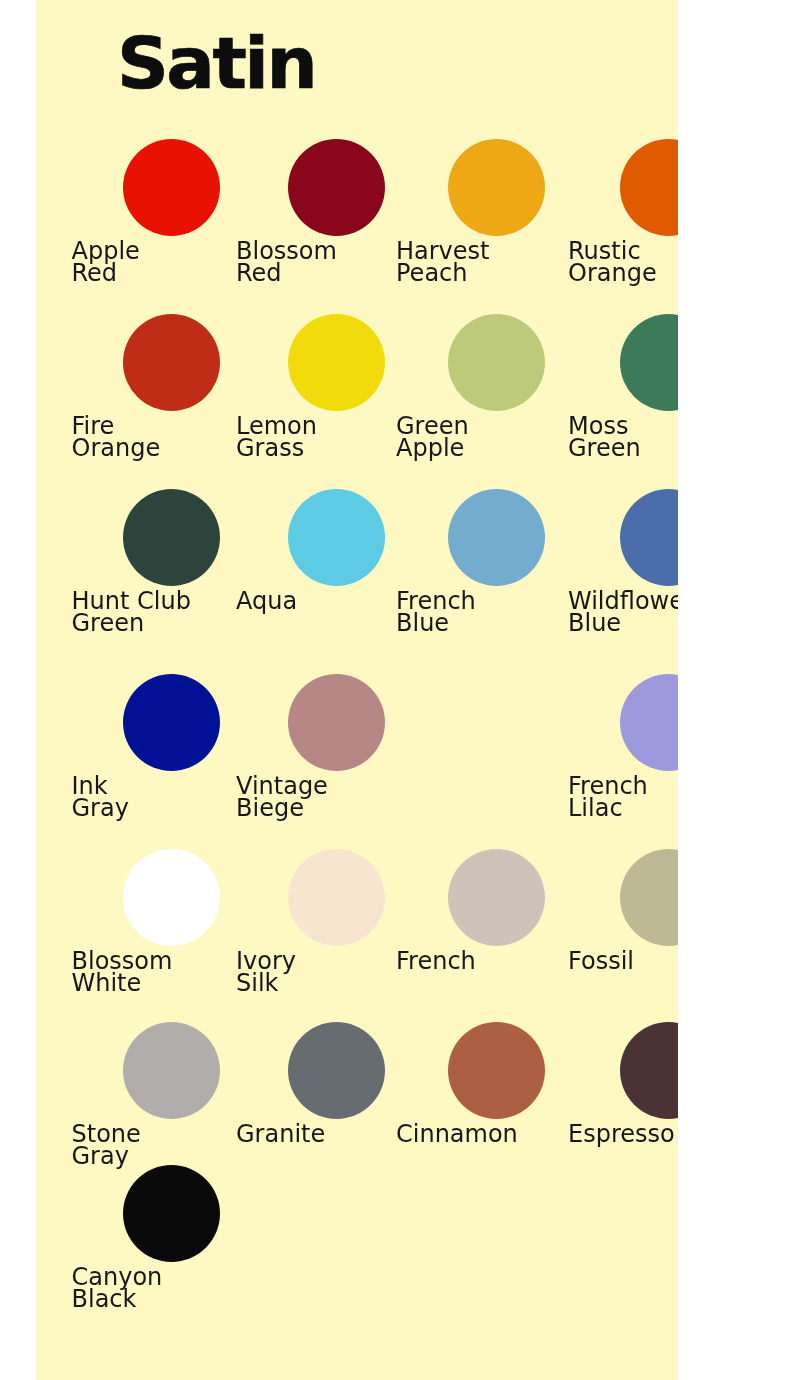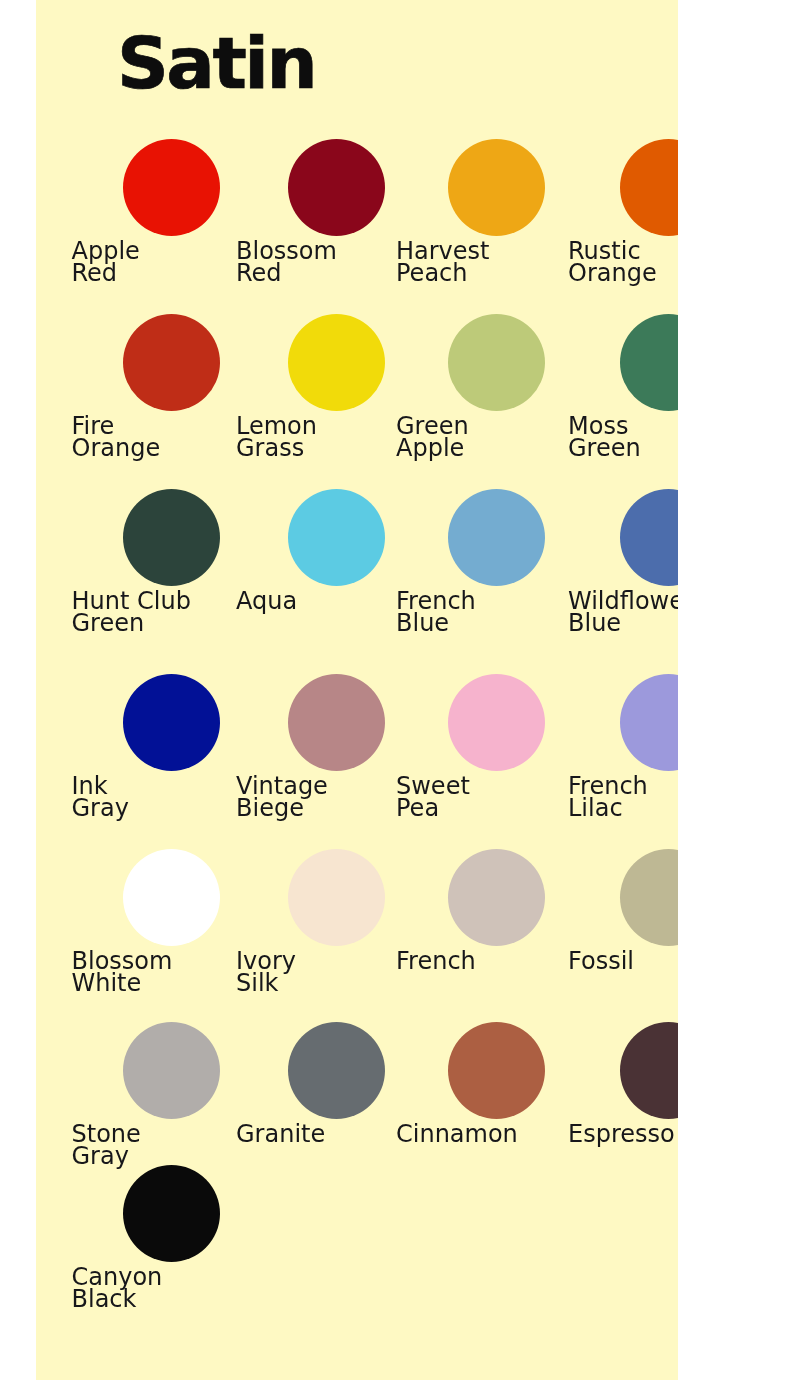--- a/index.html
+++ b/index.html
@@ -140,25 +140,20 @@
     <div class="cell" style="left:35.5px;top:673.5px">
       <div class="dot" style="background-color: rgb(2, 17, 150);"></div>
       <div class="label">Ink
 Gray</div>
     </div>
     <div class="cell" style="left:200px;top:673.5px">
       <div class="dot" style="background-color: rgb(183, 134, 135);"></div>
       <div class="label">Vintage
 Biege</div>
     </div>
-    <div class="cell" style="left:360px;top:673.5px">
-      <div class="dot" style="background-color: rgb(246, 179, 205);"></div>
-      <div class="label">Sweet
-Pea</div>
-    </div>
     <div class="cell" style="left:532px;top:673.5px">
       <div class="dot" style="background-color: rgb(156, 153, 220);"></div>
       <div class="label">French
 Lilac</div>
     </div>
     <div class="cell" style="left:35.5px;top:848.5px">
       <div class="dot" style="background-color: rgb(255, 255, 255);"></div>
       <div class="label">Blossom
 White</div>
     </div>

